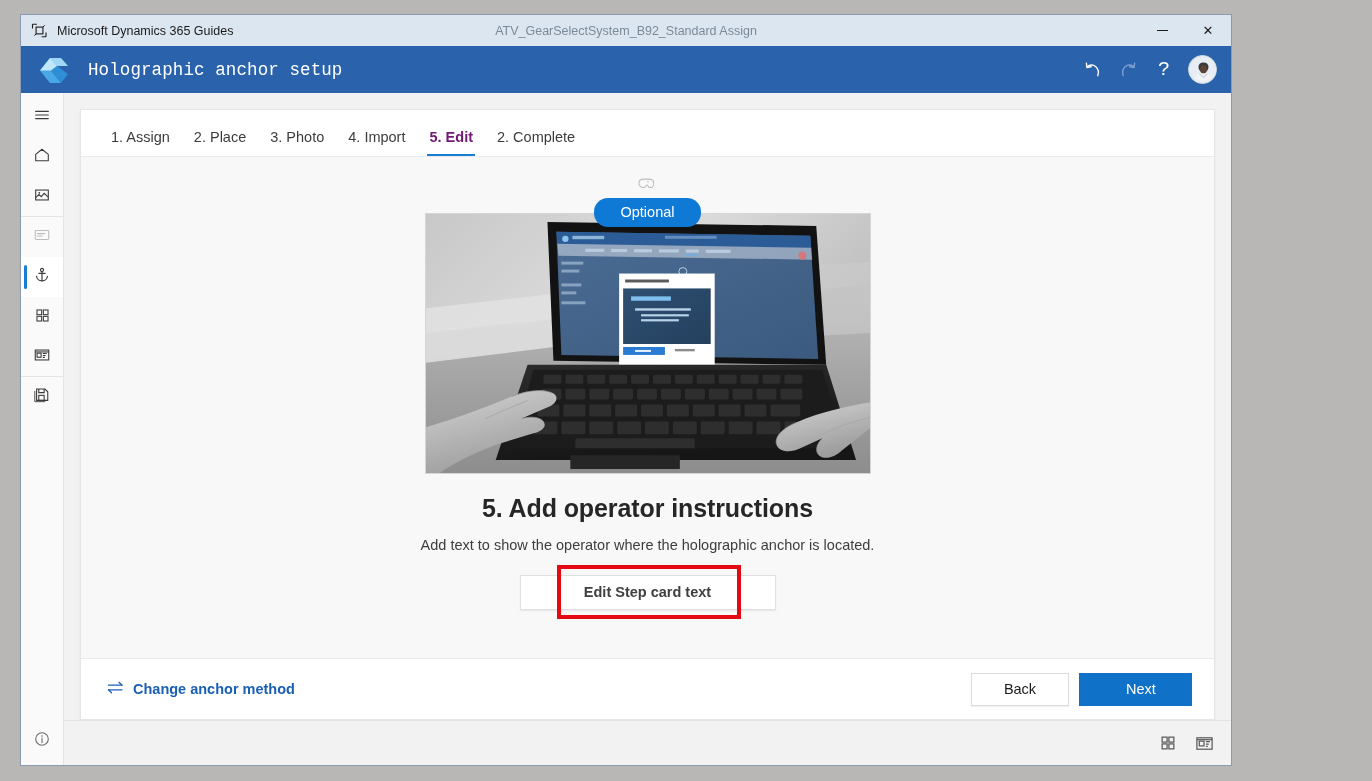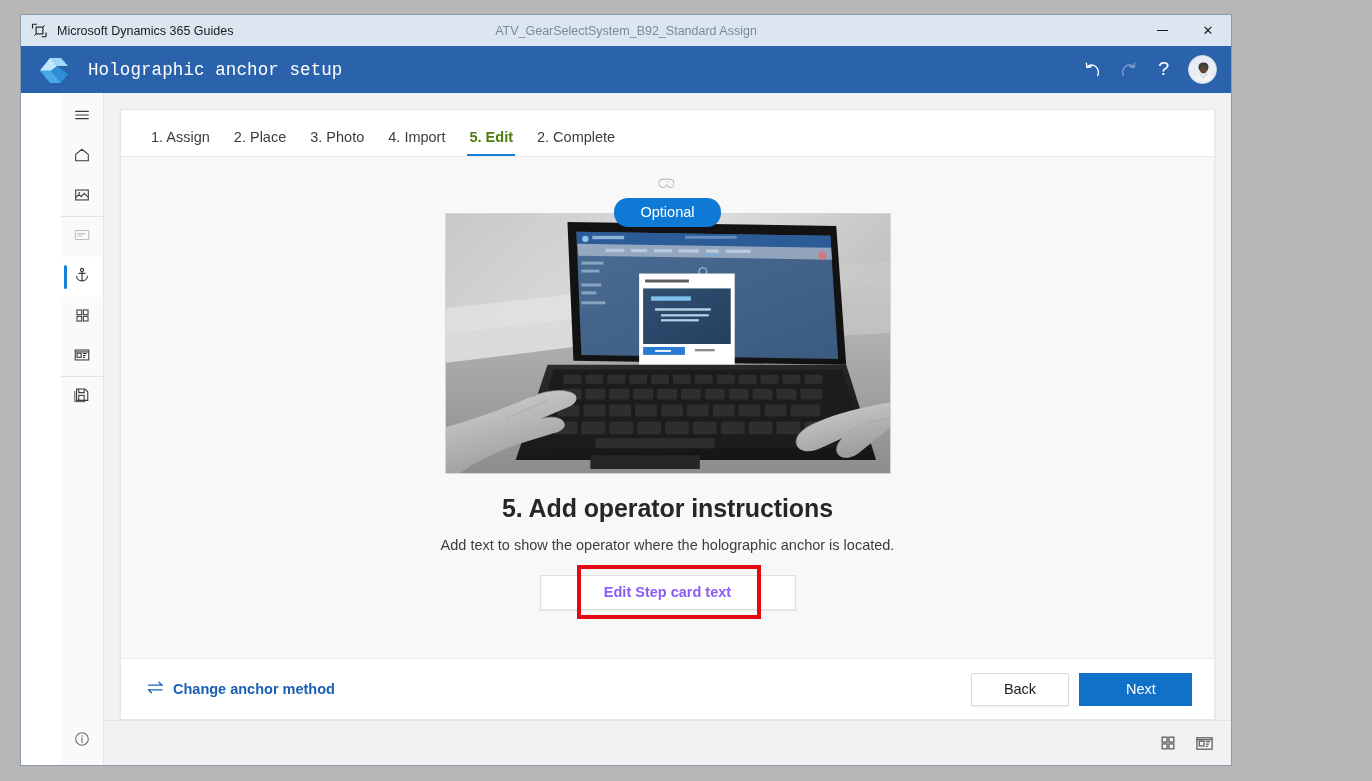--- a/index.html
+++ b/index.html
@@ -60,21 +60,21 @@
   }
   .hdr-icon.disabled { color: #7ba2d2; }
   .hdr-help { font-size: 20px; line-height: 1; }
   .avatar {
     width: 29px; height: 29px; border-radius: 50%;
     background: #cfd9e2; margin-left: 6px; overflow: hidden;
     border: 1px solid #cfd9e2;
   }
 
   
-  .body-row { flex: 1 1 auto; display: flex; min-height: 0; margin-left: 40px; }
+  .body-row { flex: 1 1 auto; display: flex; min-height: 0; }
 
   .sidebar {
     width: 43px; flex: 0 0 43px;
     background: #fafafa;
     border-right: 1px solid #e4e4e4;
     display: flex; flex-direction: column; align-items: stretch;
     padding-top: 4px;
   }
   .side-item {
     height: 40px; display: flex; align-items: center; justify-content: center;
@@ -113,21 +113,21 @@
     padding: 0 4px 0 18px;
     height: 47px; flex: 0 0 47px;
   }
   .tab {
     position: relative;
     padding: 0 12px 12px 12px;
     font-size: 14.5px; color: #3c3c3c; line-height: 1;
     display: flex; align-items: flex-end; height: 100%;
     padding-top: 18px;
   }
-  .tab.active { font-weight: bold; color: #4d7c0f; }
+  .tab.active { font-weight: bold; color: #701a75; }
   .tab.active::after {
     content: ""; position: absolute; left: 10px; right: 10px; bottom: 0;
     height: 2.5px; background: #1a7fd4;
   }
 
   
   .content {
     flex: 1 1 auto; min-height: 0;
     display: flex; flex-direction: column; align-items: center;
     padding-top: 18px;
@@ -156,21 +156,21 @@
   }
   .step-desc {
     margin-top: 14px;
     font-size: 14.5px; color: #3d3d3d;
   }
 
   .btn-wrap { margin-top: 22px; position: relative; }
   .btn-edit {
     width: 256px; height: 35px;
     background: #ffffff; border: 1px solid #e0e0e0;
-    font-size: 14.5px; font-weight: bold; color: #8b5cf6;
+    font-size: 14.5px; font-weight: bold; color: #404040;
     display: flex; align-items: center; justify-content: center;
     box-shadow: 0 1px 1.5px rgba(0,0,0,.08);
     cursor: pointer;
   }
   .redbox {
     position: absolute; left: 37px; top: -10px;
     width: 184px; height: 54px;
     border: 4px solid #e50914;
     pointer-events: none;
   }

